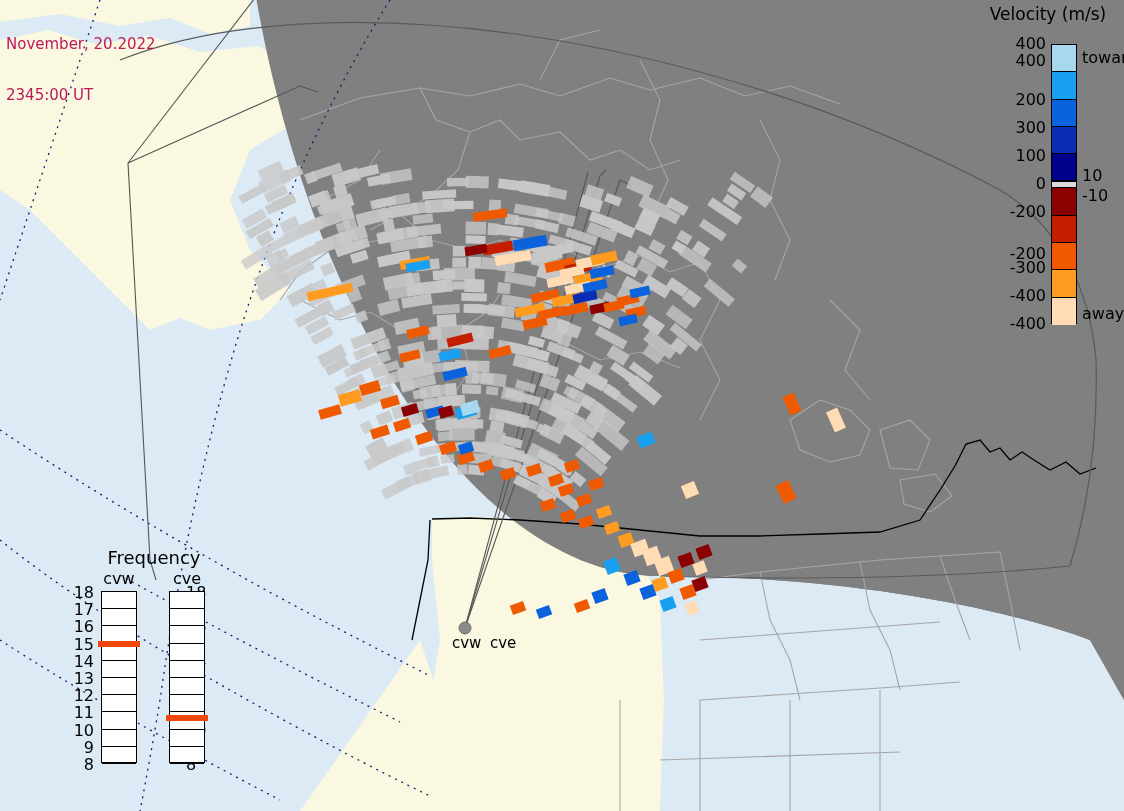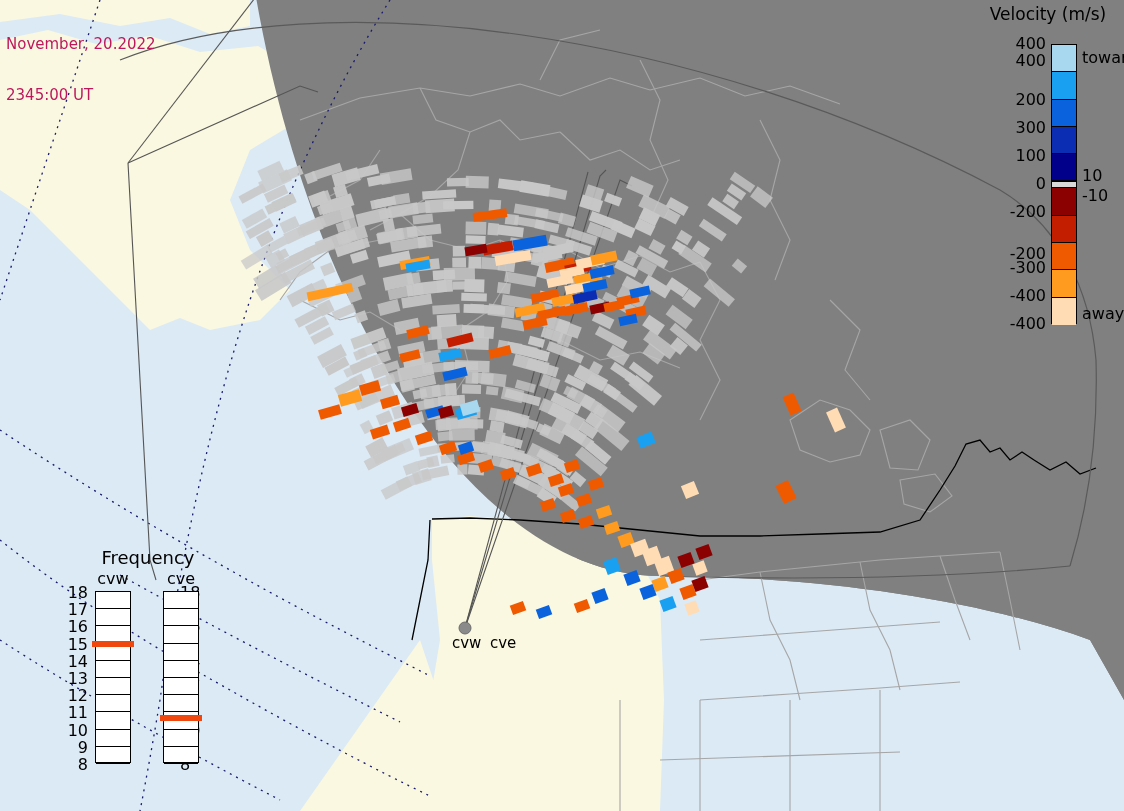--- a/index.html
+++ b/index.html
@@ -23,21 +23,21 @@
   #velbar .band:last-child{border-bottom:none;}
   #velbar .zero{height:5px;background:#d9d9d9;border-top:1px solid #000;
                 border-bottom:1px solid #000;}
   .velticks{position:absolute;left:0px;top:32px;width:74px;}
   .velticks div{position:absolute;right:0;text-align:right;font-size:16px;color:#000;
                 font-family:"DejaVu Sans",sans-serif;}
   .velsides div{position:absolute;left:110px;font-size:16px;color:#000;
                 font-family:"DejaVu Sans",sans-serif;white-space:nowrap;}
 
   
-  #freqpanel{left:68px;top:547px;width:160px;height:250px;}
+  #freqpanel{left:74px;top:547px;width:160px;height:250px;}
   #freqtitle{position:absolute;left:0;top:0;width:160px;text-align:center;font-size:18px;
              color:#000;font-family:"DejaVu Sans",sans-serif;}
   .freqcol{position:absolute;top:22px;}
   .freqcol .cname{position:absolute;top:0;width:46px;text-align:center;font-size:16px;
                   color:#000;font-family:"DejaVu Sans",sans-serif;}
   .freqbar{position:absolute;top:22px;left:5px;width:36px;height:172px;
            background:#fff;border:1.5px solid #000;box-sizing:border-box;}
   .freqbar .seg{width:100%;border-bottom:1px solid #000;box-sizing:border-box;}
   .freqbar .seg:last-child{border-bottom:none;}
   .freqmark{position:absolute;height:6px;background:#f0470f;}

